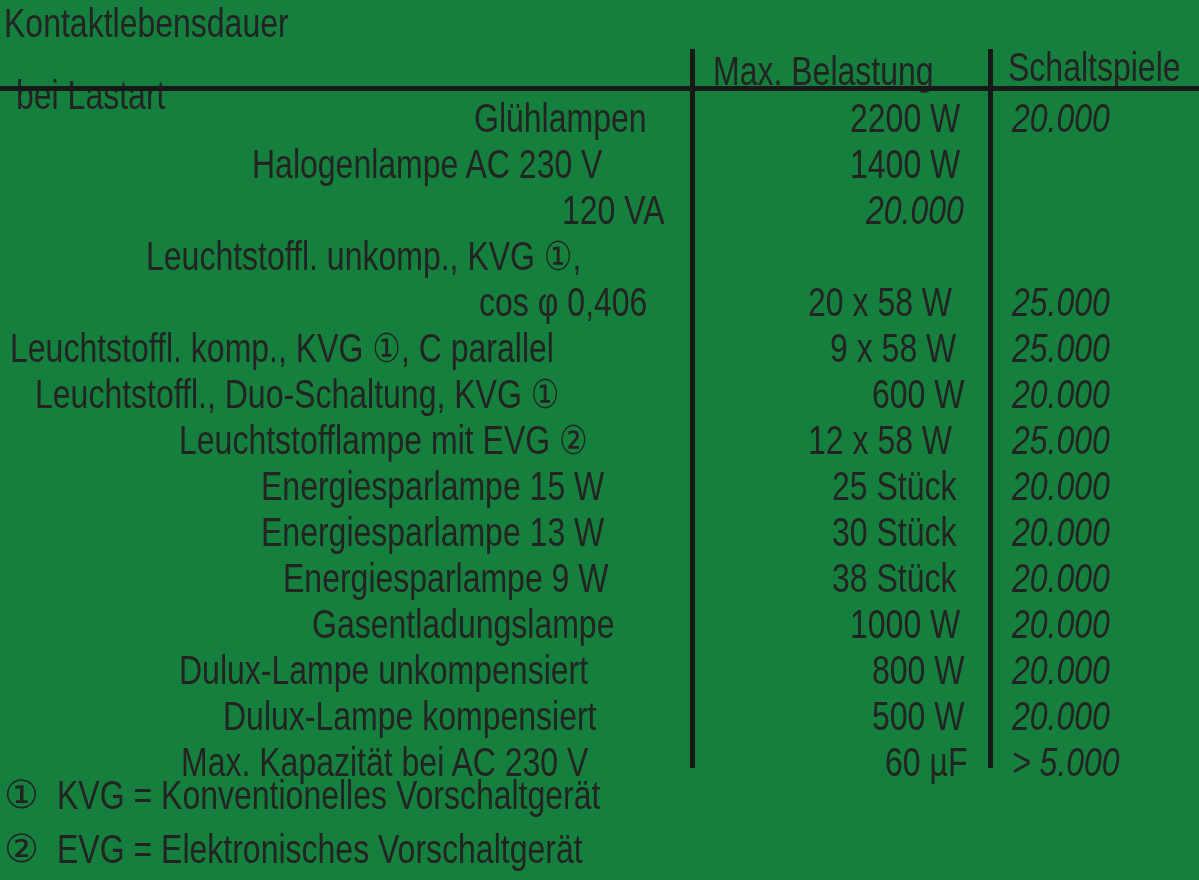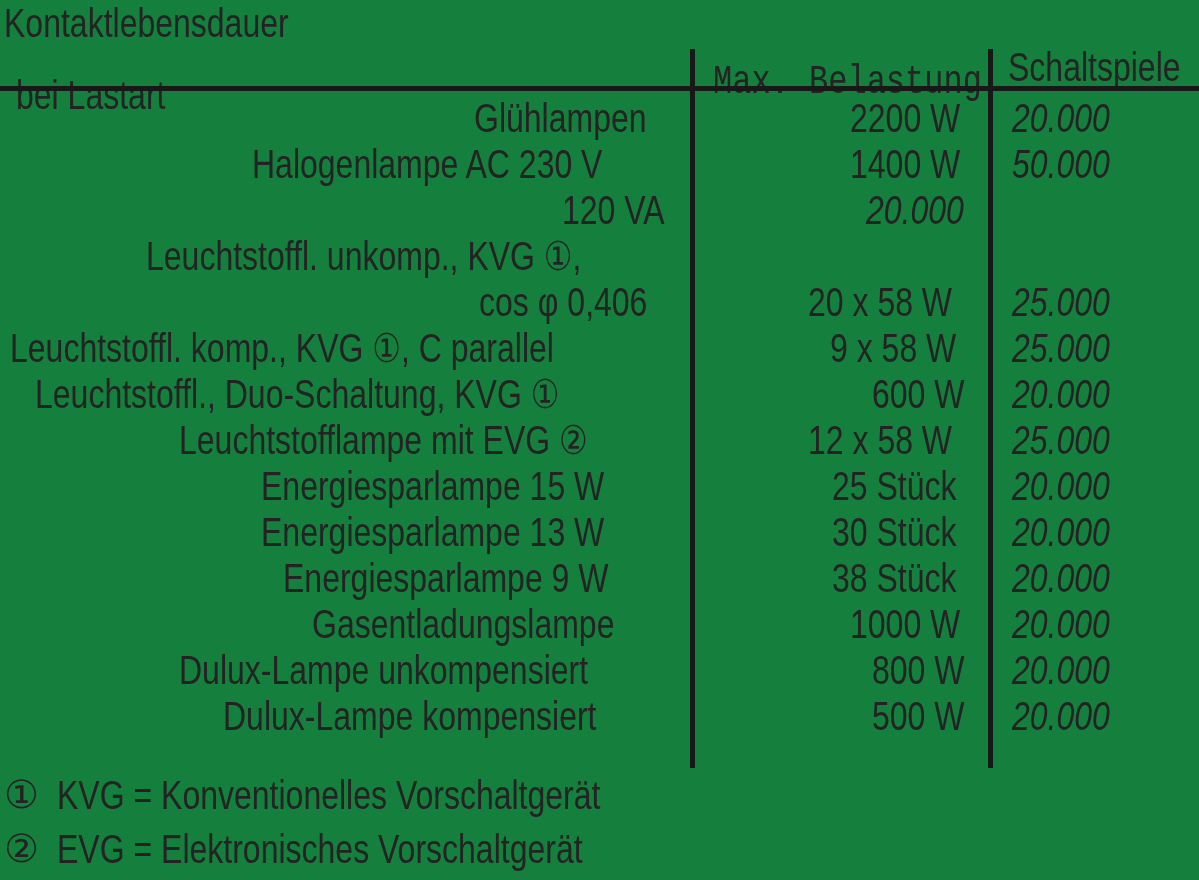--- a/index.html
+++ b/index.html
@@ -16,21 +16,21 @@
   
   .txt {
     display: inline-block;
     transform: scaleX(0.80);
     transform-origin: 0 50%;
     white-space: nowrap;
     line-height: 46px;
   }
   .hdr-line1 { position: absolute; left: 4px;  top: 0px;   height: 46px; }
   .hdr-line2 { position: absolute; left: 16px;  top: 44px;  height: 46px; margin-top: 28px; }
-  .hdr-col2  { position: absolute; left: 713px; top: 60px; height: 46px; font-family: Liberation Mono, monospace; }
+  .hdr-col2  { position: absolute; left: 713px; top: 48px; height: 46px; }
   .hdr-col3  { position: absolute; left: 1008px; top: 44px; height: 46px; }
 
   .thick-rule {
     position: absolute; left: 0; top: 86px;
     width: 1199px; height: 5px; background: #181818;
   }
   .vline {
     position: absolute; top: 49px; height: 719px; width: 5px; background: #181818;
   }
   .vline-1 { left: 690px; }
@@ -78,21 +78,20 @@
 
   <div class="rows">
     <div class="row">
       <div class="cell cell-load"><span class="txt">Glühlampen</span></div>
       <div class="cell cell-max"><span class="txt">2200 W</span></div>
       <div class="cell cell-cycles"><span class="txt">20.000</span></div>
     </div>
     <div class="row">
       <div class="cell cell-load"><span class="txt">Halogenlampe AC 230 V</span></div>
       <div class="cell cell-max"><span class="txt">1400 W</span></div>
-      <div class="cell cell-cycles"><span class="txt">50.000</span></div>
     </div>
     <div class="row">
       <div class="cell cell-max"><span class="txt">120 VA</span></div>
       <div class="cell cell-cycles"><span class="txt">20.000</span></div>
     </div>
     <div class="row">
       <div class="cell cell-load"><span class="txt">Leuchtstoffl. unkomp., KVG ①,</span></div>
       <div class="cell cell-max"><span class="txt"></span></div>
       <div class="cell cell-cycles"><span class="txt"></span></div>
     </div>
@@ -139,20 +138,25 @@
     <div class="row">
       <div class="cell cell-load"><span class="txt">Dulux-Lampe unkompensiert</span></div>
       <div class="cell cell-max"><span class="txt">800 W</span></div>
       <div class="cell cell-cycles"><span class="txt">20.000</span></div>
     </div>
     <div class="row">
       <div class="cell cell-load"><span class="txt">Dulux-Lampe kompensiert</span></div>
       <div class="cell cell-max"><span class="txt">500 W</span></div>
       <div class="cell cell-cycles"><span class="txt">20.000</span></div>
     </div>
+    <div class="row">
+      <div class="cell cell-load"><span class="txt">Max. Kapazität bei AC 230 V</span></div>
+      <div class="cell cell-max"><span class="txt">60 µF</span></div>
+      <div class="cell cell-cycles"><span class="txt">&gt; 5.000</span></div>
+    </div>
   </div>
 
   <div class="footnote footnote-1">
     <span class="fn-marker">①</span>
     <span class="txt">KVG = Konventionelles Vorschaltgerät</span>
   </div>
   <div class="footnote footnote-2">
     <span class="fn-marker">②</span>
     <span class="txt">EVG = Elektronisches Vorschaltgerät</span>
   </div>

